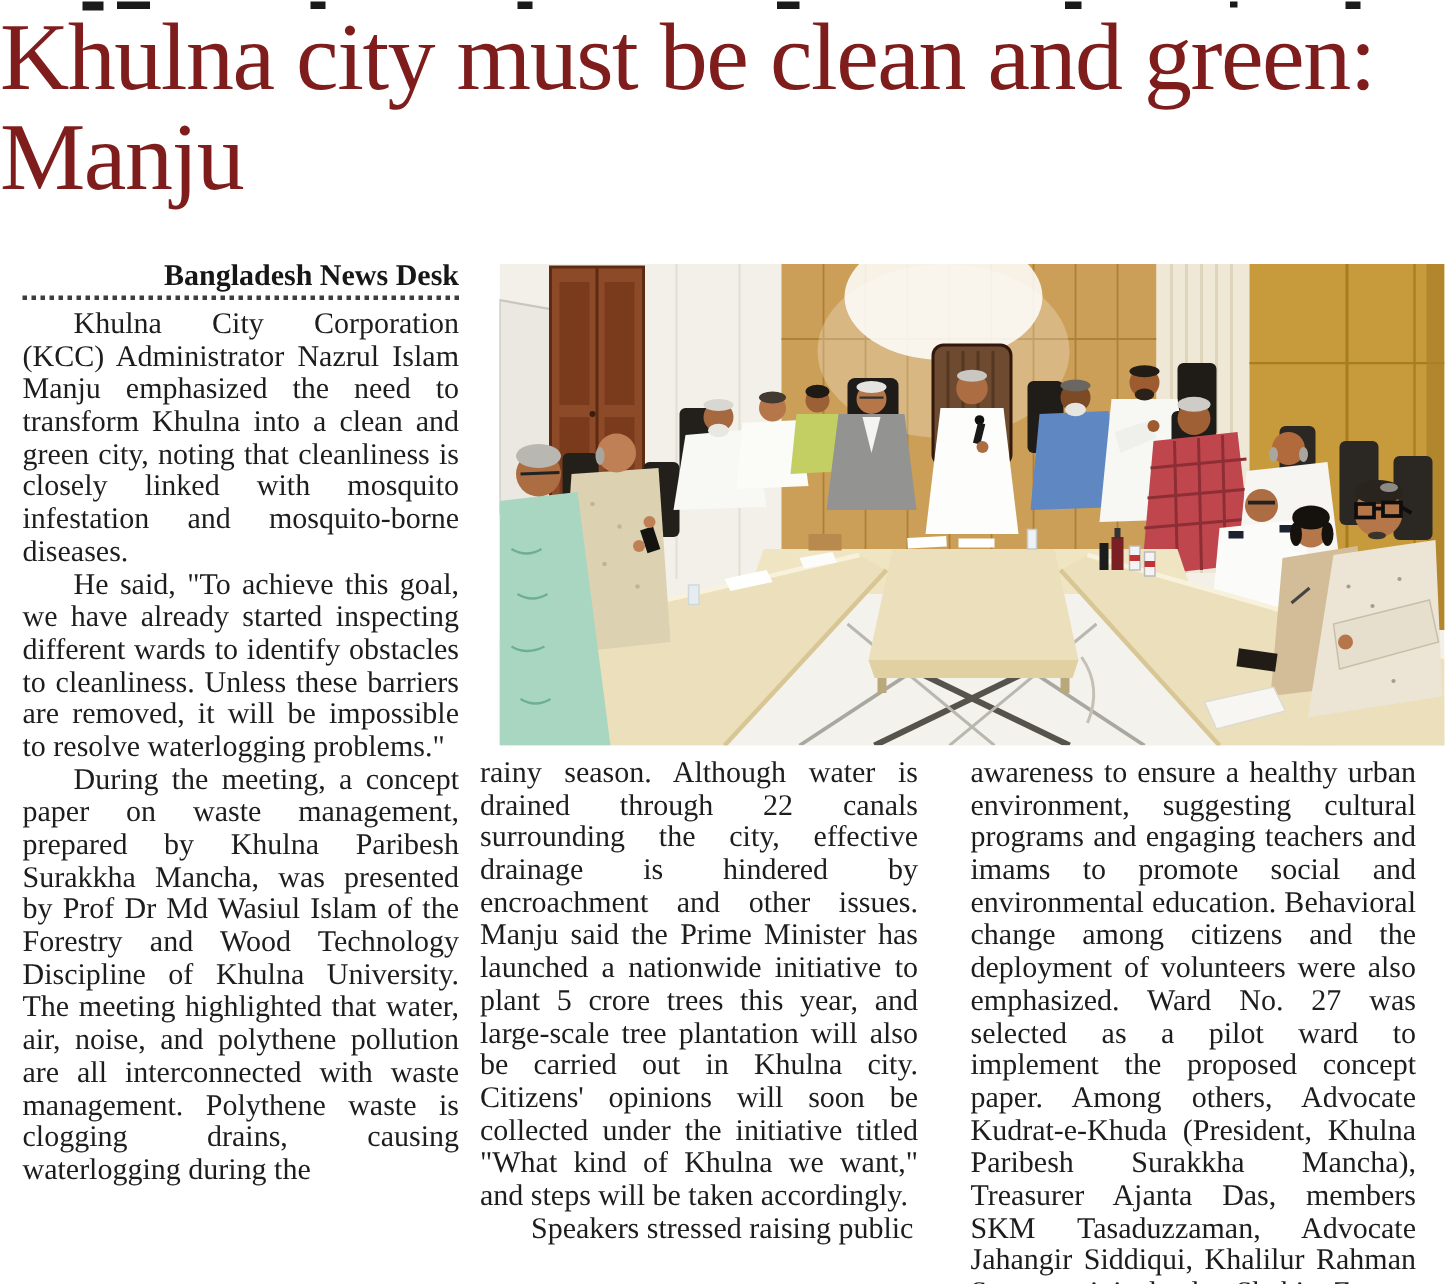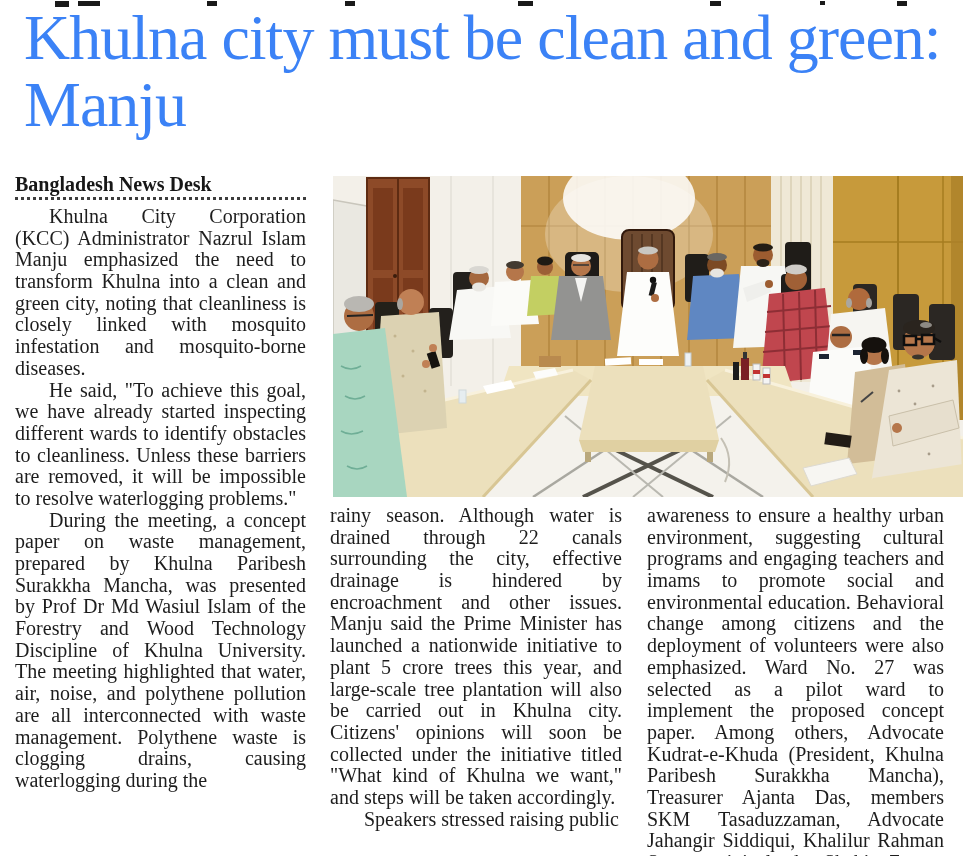--- a/index.html
+++ b/index.html
@@ -5,38 +5,38 @@
   html,body{margin:0;padding:0;}
   body{
     width:967px;height:856px;background:#ffffff;position:relative;overflow:hidden;
     font-family:"Liberation Serif", serif;color:#1e1e1e;
   }
   
   .fragments{position:absolute;top:0;left:0;width:967px;height:8px;}
   .fragments i{position:absolute;top:1px;background:#1a1a1a;display:block;}
 
   .headline{
-    position:absolute;left:24px;top:4px;width:934px;
-    font-size:64px;line-height:67px;letter-spacing:-1px;color:#3b82f6;font-weight:400;
+    position:absolute;left:0;top:4px;width:934px;
+    font-size:64px;line-height:67px;letter-spacing:-1px;color:#7f1d1d;font-weight:400;
   }
   .byline{
     position:absolute;left:15px;top:173px;width:291px;
-    font-weight:700;font-size:20px;color:#171717;
+    font-weight:700;font-size:20px;color:#171717;text-align:right;
   }
   .dotline{
     position:absolute;left:15px;top:197px;width:291px;height:0;
     border-bottom:3px dotted #3d3d3d;
   }
   .col{
     position:absolute;font-size:20px;line-height:21.68px;text-align:justify;color:#1d1d1d;
   }
   .col p{margin:0;text-indent:1.7em;}
   .col p.no-indent{text-indent:0;}
   #col1{left:15px;top:206px;width:291px;height:650px;}
-  #col2{left:330px;top:505px;width:292px;height:351px;}
+  #col2{left:320px;top:505px;width:292px;height:351px;}
   #col3{left:647px;top:505px;width:297px;height:351px;}
 
   .photo{position:absolute;left:333px;top:176px;width:630px;height:321px;}
   .photo svg{display:block;width:100%;height:100%;}
 </style>
 </head>
 <body>
 
 <div class="fragments">
   <i style="left:55px;width:14px;height:6px"></i>

